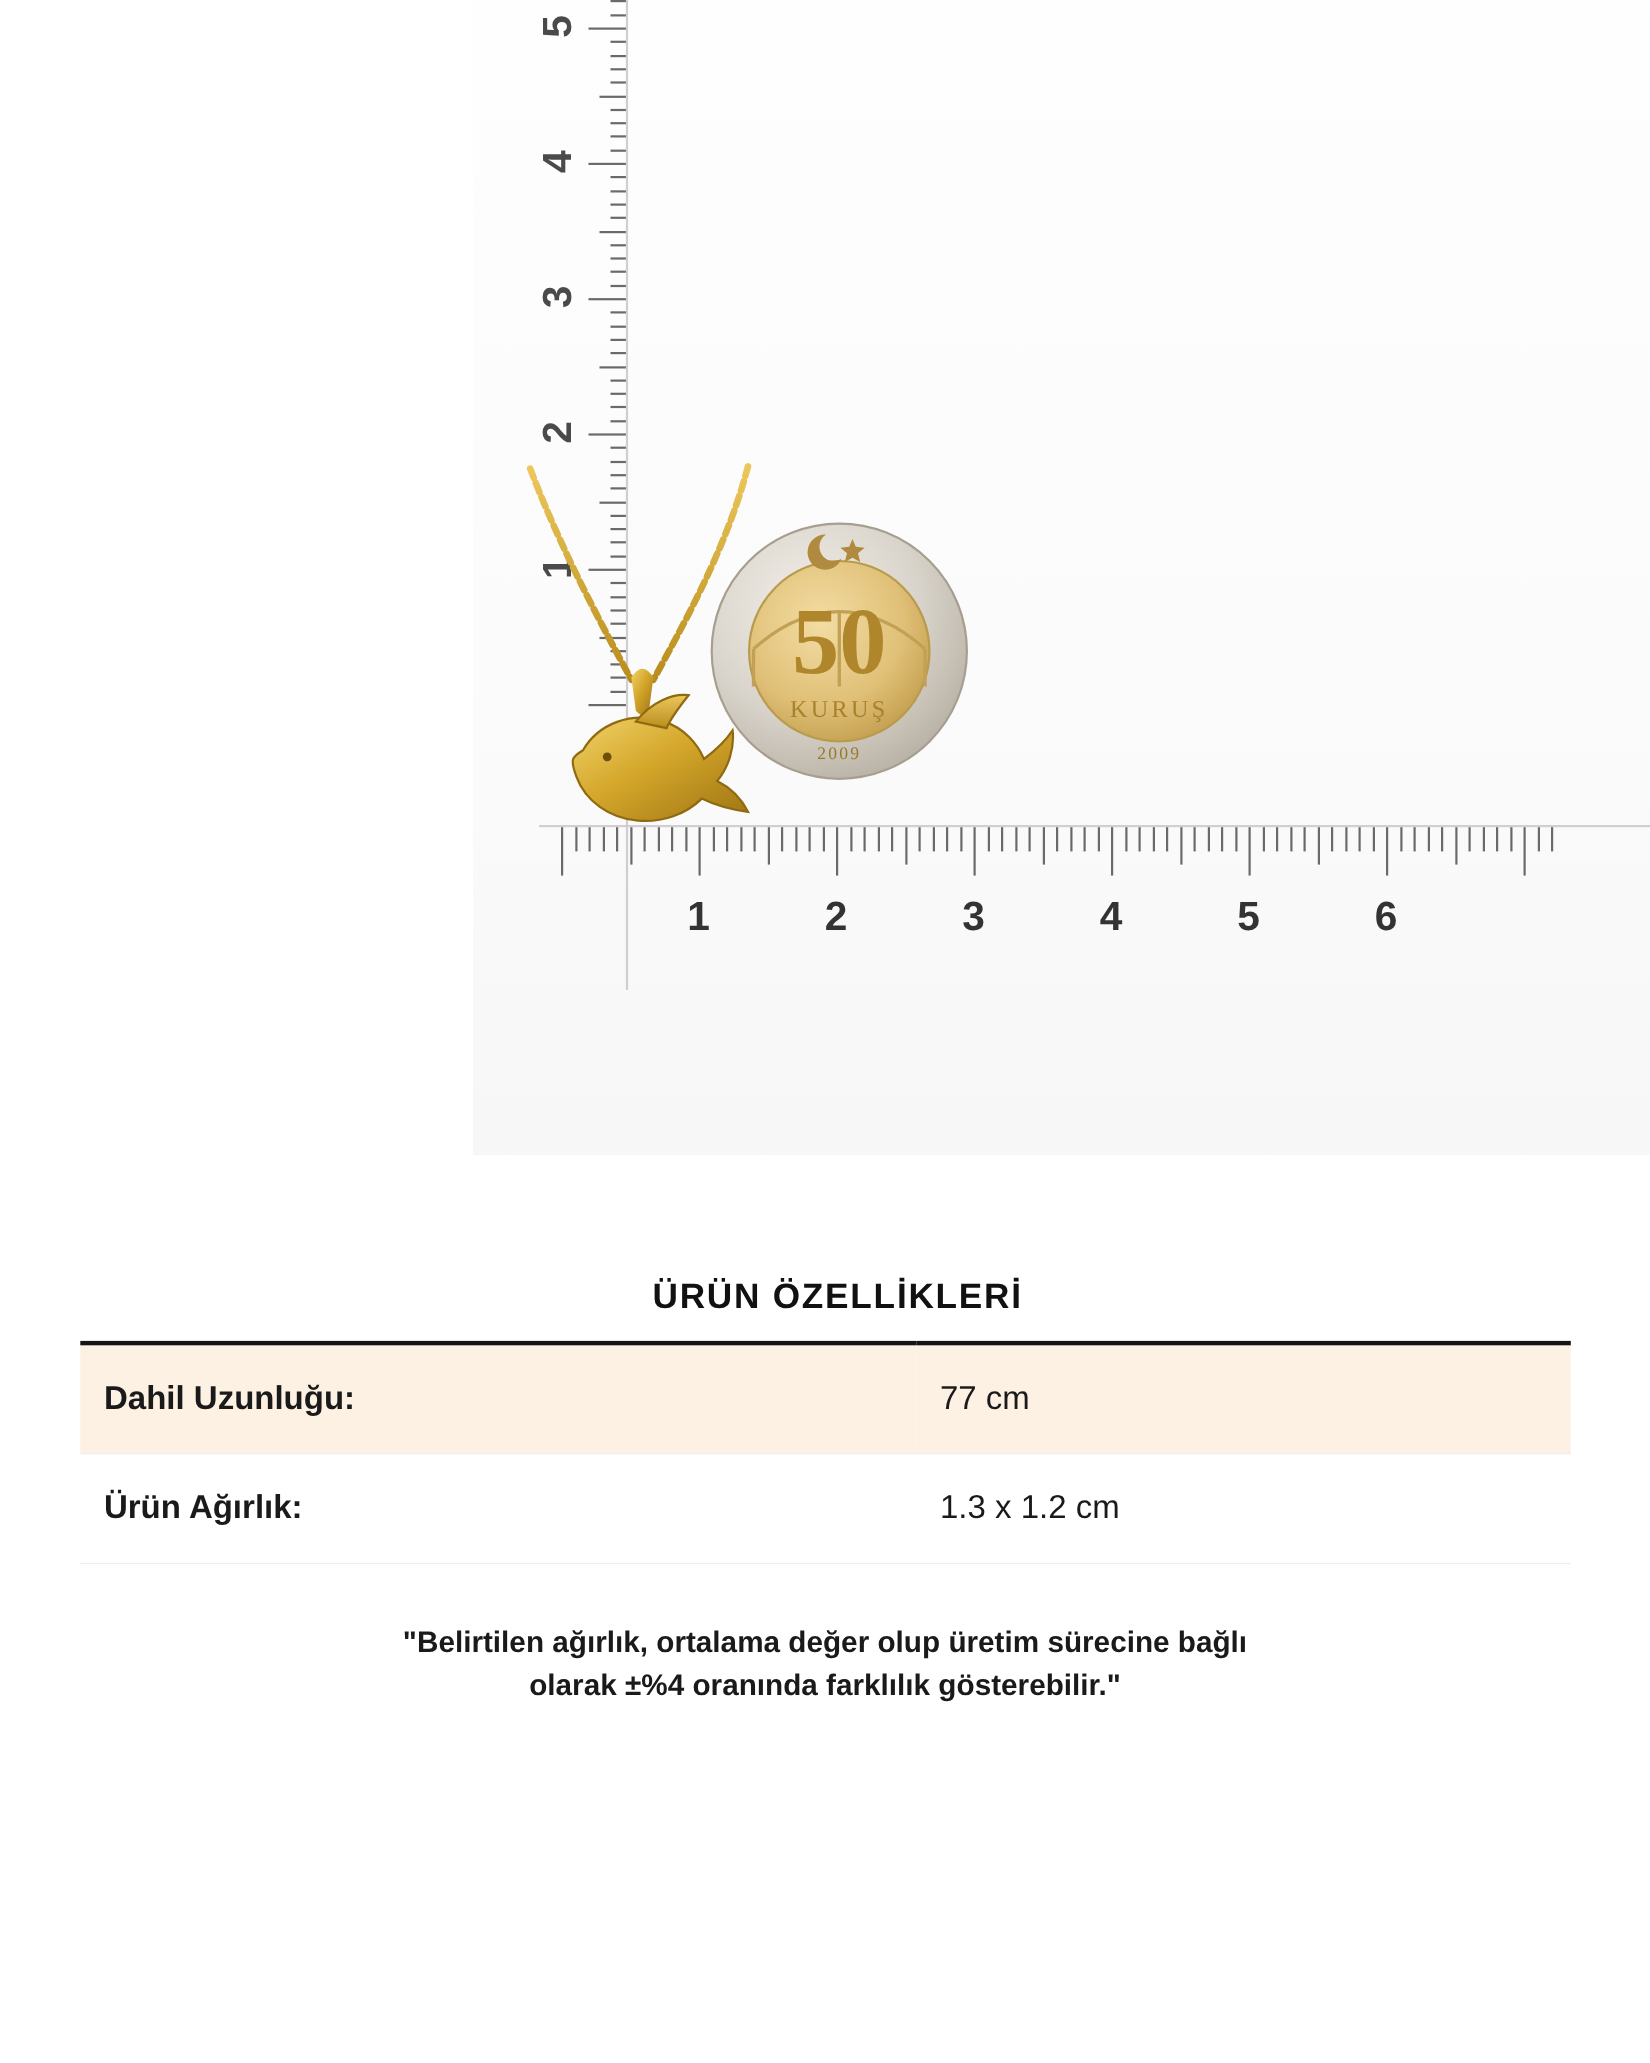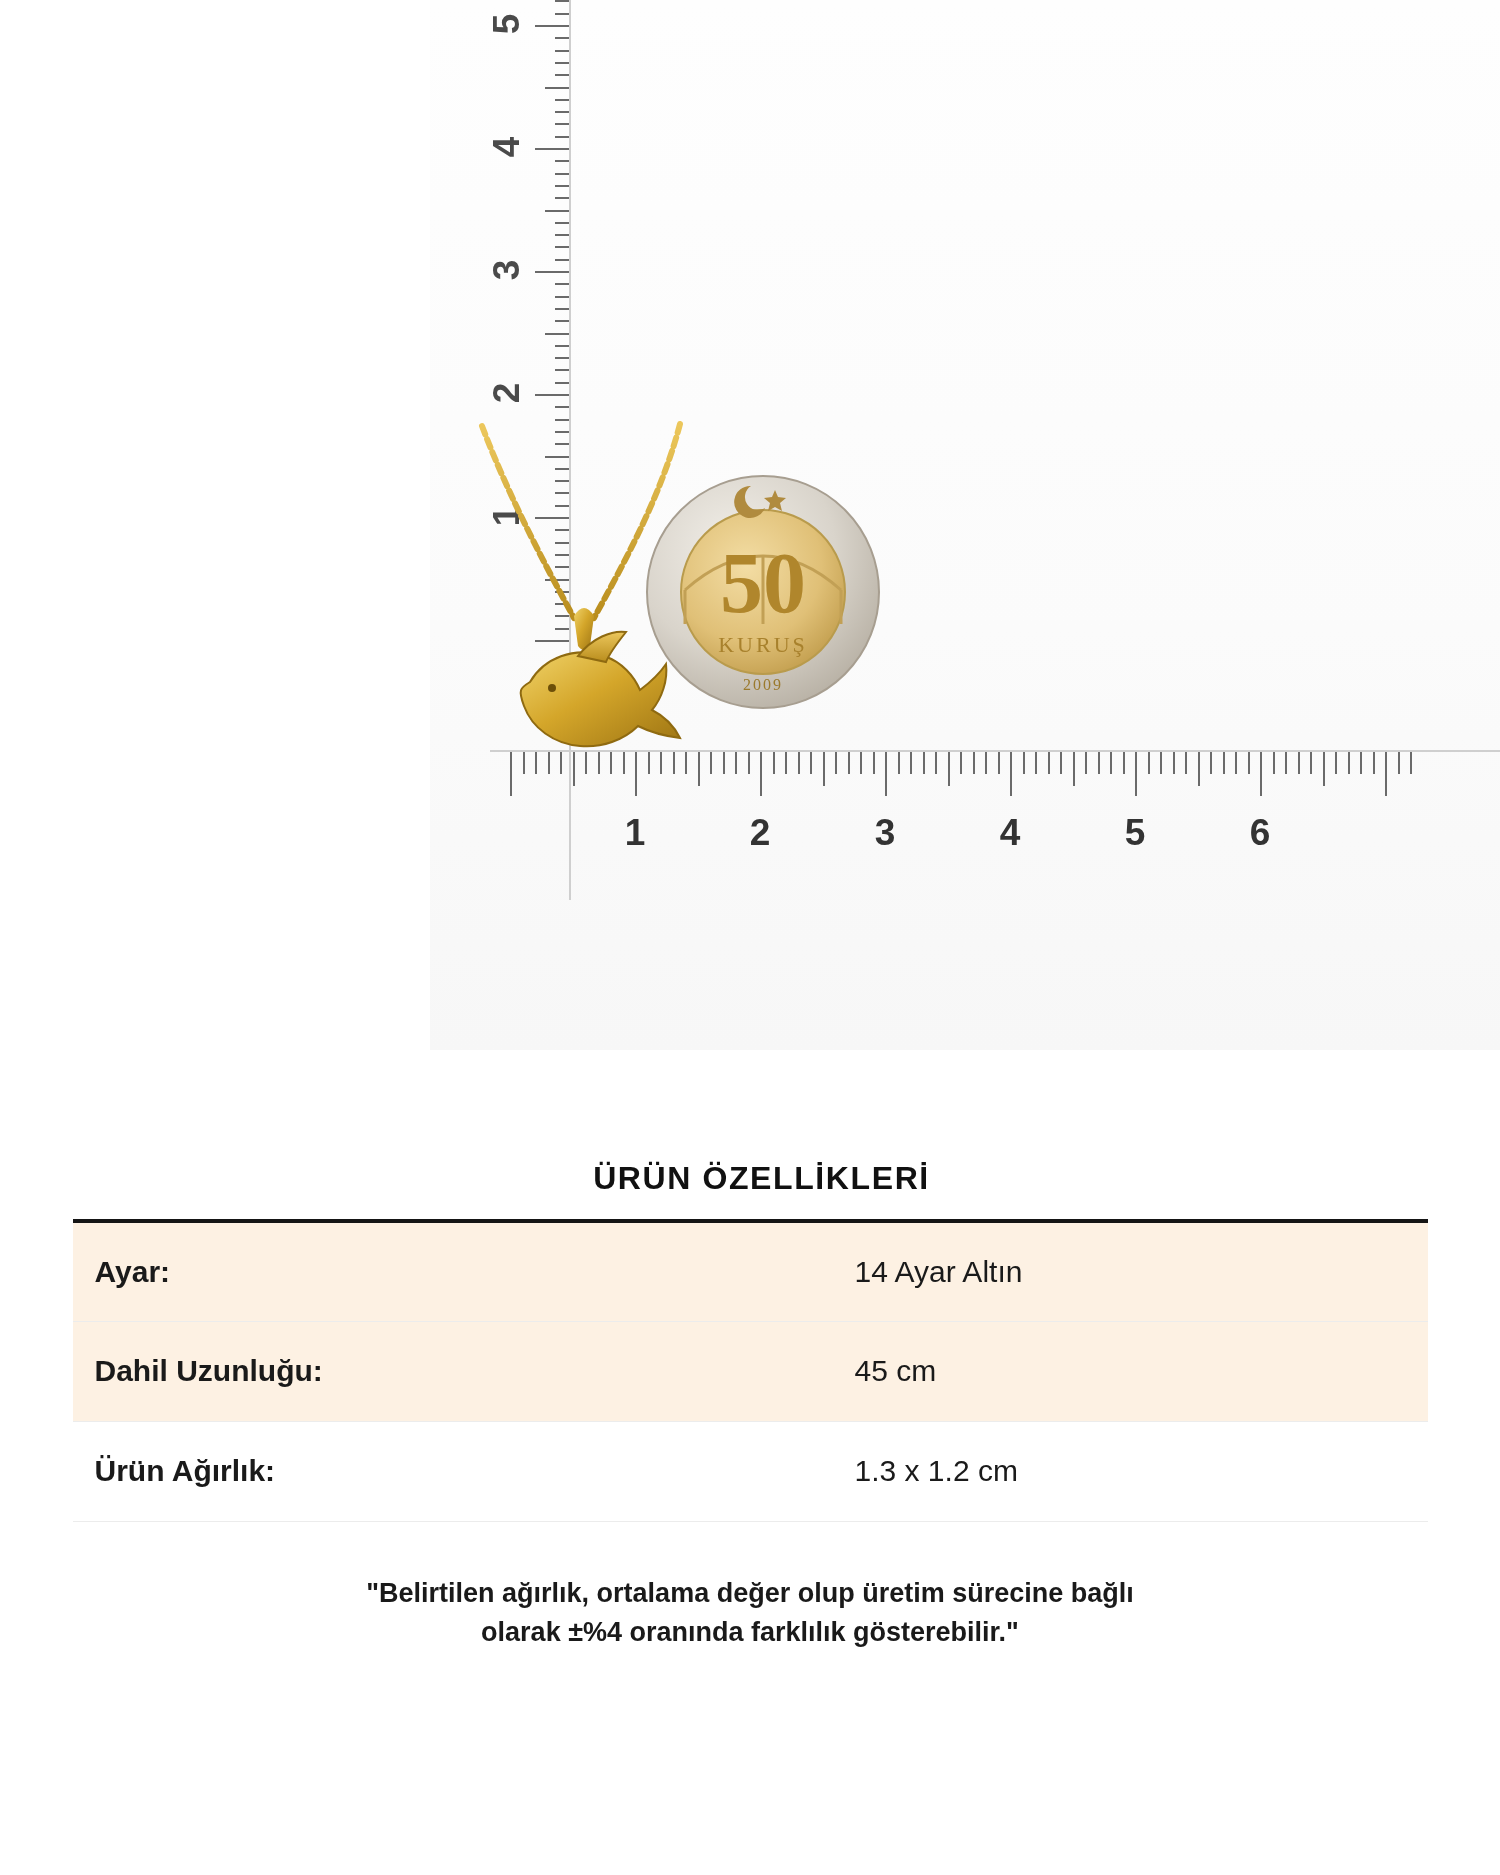--- a/index.html
+++ b/index.html
@@ -365,26 +365,22 @@
         </div>
     </div>
   </div>
 
   <div class="specs">
     <div class="specs-title">ÜRÜN ÖZELLİKLERİ</div>
 
     <table class="specs-table">
       <tbody>
         <tr class="alt">
-          <td class="label">Ayar:</td>
-          <td class="value">14 Ayar Altın</td>
-        </tr>
-        <tr class="alt">
           <td class="label">Dahil Uzunluğu:</td>
-          <td class="value">45 cm</td>
+          <td class="value">77 cm</td>
         </tr>
         <tr>
           <td class="label">Ürün Ağırlık:</td>
           <td class="value">1.3 x 1.2 cm</td>
         </tr>
       </tbody>
     </table>
 
     <div class="note">
       <div>"Belirtilen ağırlık, ortalama değer olup üretim sürecine bağlı</div>

